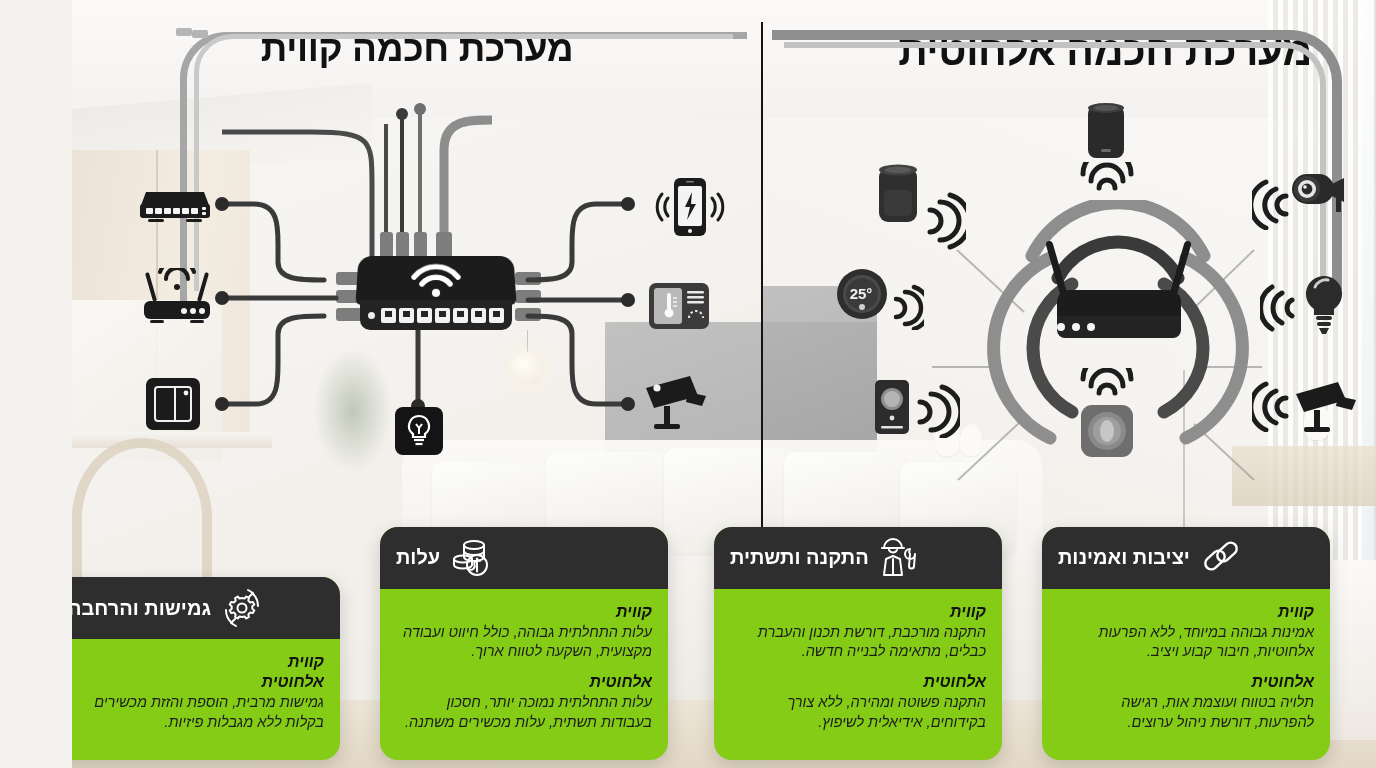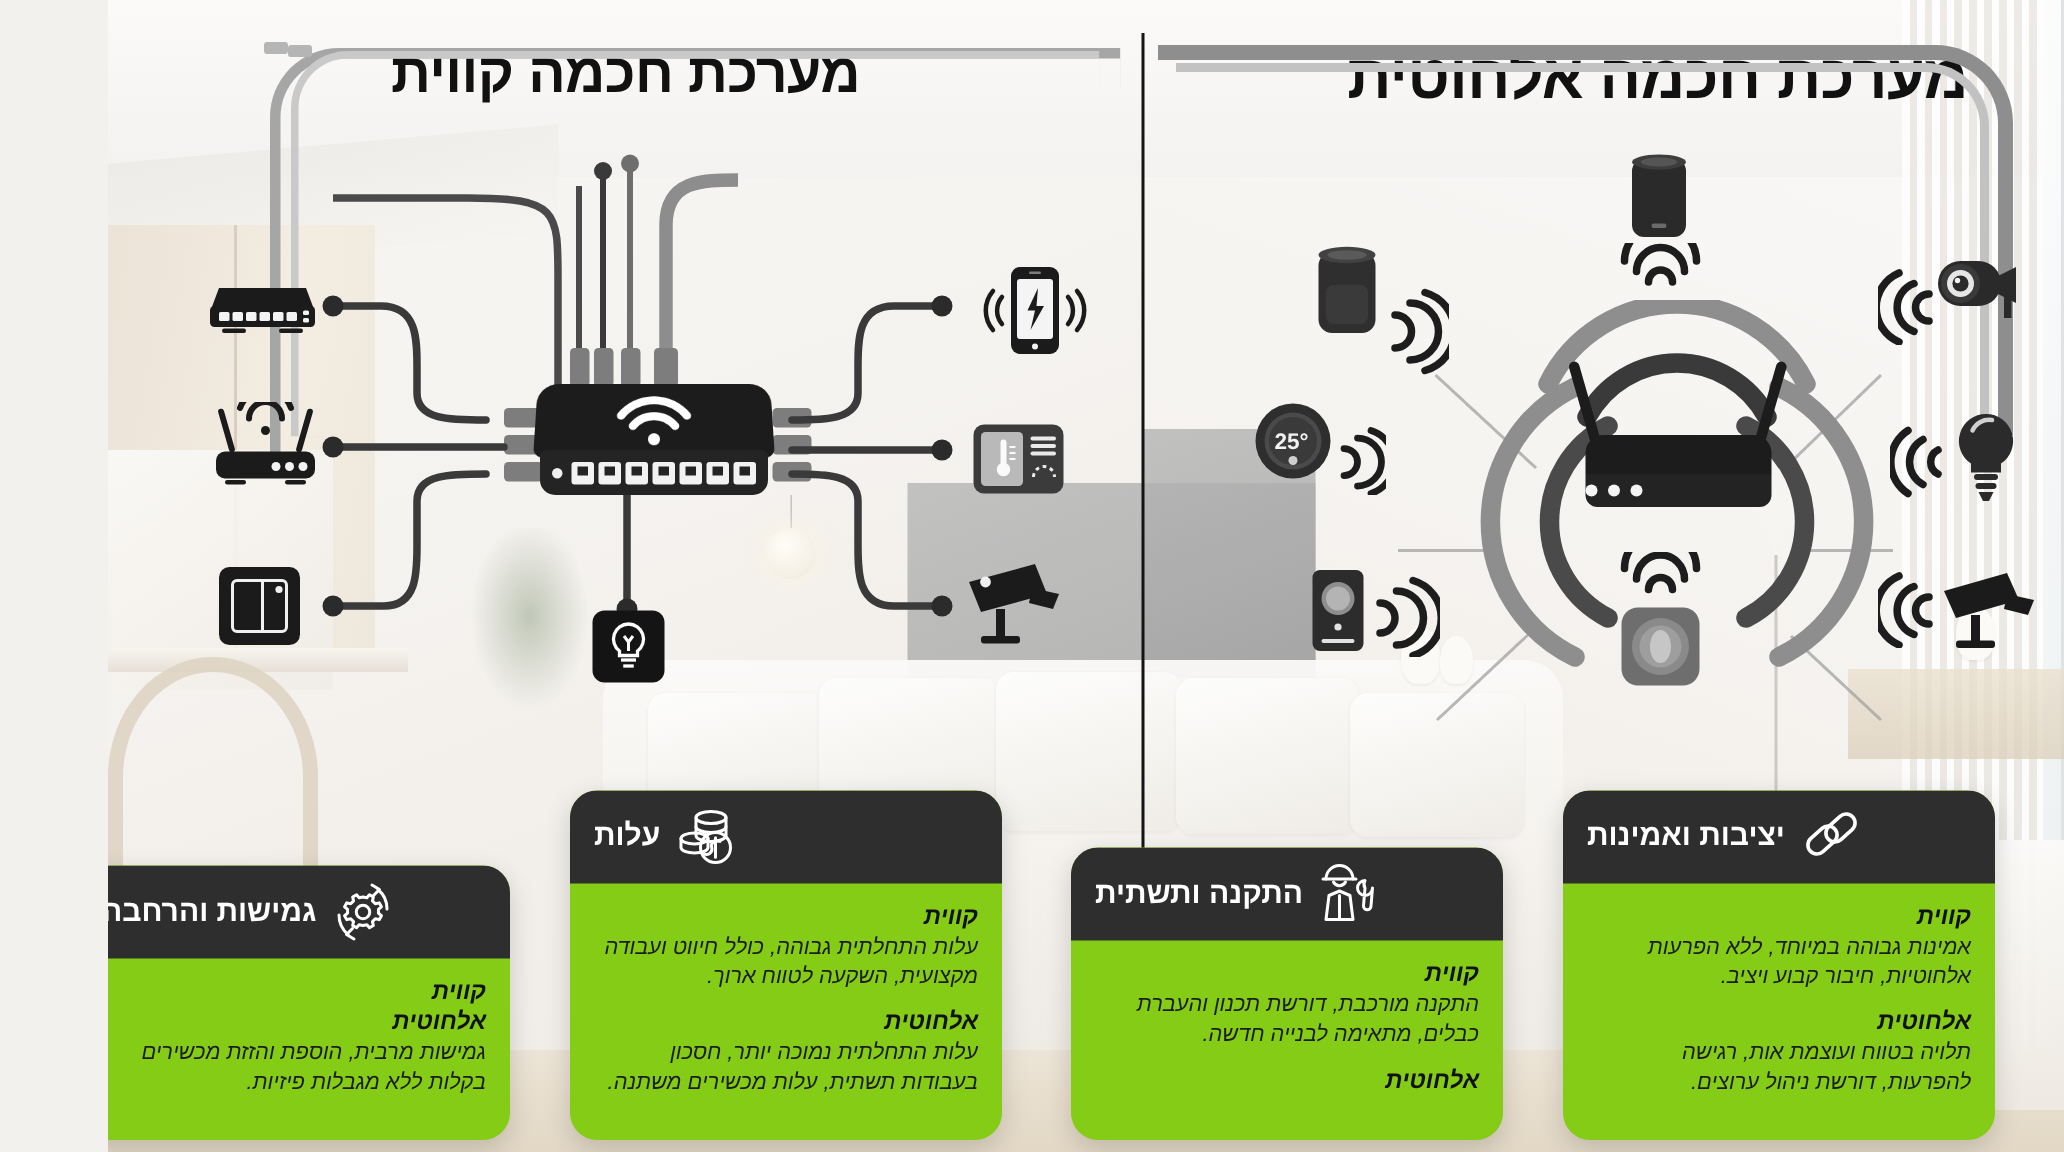--- a/index.html
+++ b/index.html
@@ -653,20 +653,21 @@
           <path d="M7,22 l7,-3 l7,3 l2,16 h-18 z"></path>
           <line x1="14" y1="22" x2="14" y2="38"></line>
           <path d="M31,12 a5,5 0 1 0 5,5 l-1,12 a2.5,2.5 0 1 1 -5,0 l1,-12 a5,5 0 0 1 0,-5 z"></path>
         </svg>
       </span>
     </div>
     <div class="card-body">
       <p class="sec-label">קווית</p>
       <p class="sec-text">התקנה מורכבת, דורשת תכנון והעברת כבלים, מתאימה לבנייה חדשה.</p>
       <p class="sec-label">אלחוטית</p>
+      <p class="sec-text">התקנה פשוטה ומהירה, ללא צורך בקידוחים, אידיאלית לשיפוץ.</p>
     </div>
   </div>
 
   <div class="card" id="card-3">
     <div class="card-head">
       <span class="card-title">עלות</span>
       <span class="card-icon">
         <svg viewBox="0 0 42 42" width="42" height="42" fill="none" stroke="#fff" stroke-width="2" stroke-linecap="round">
           <ellipse cx="24" cy="8" rx="10" ry="4"></ellipse>
           <path d="M14,8 v6 a10,4 0 0 0 20,0 v-6"></path>

